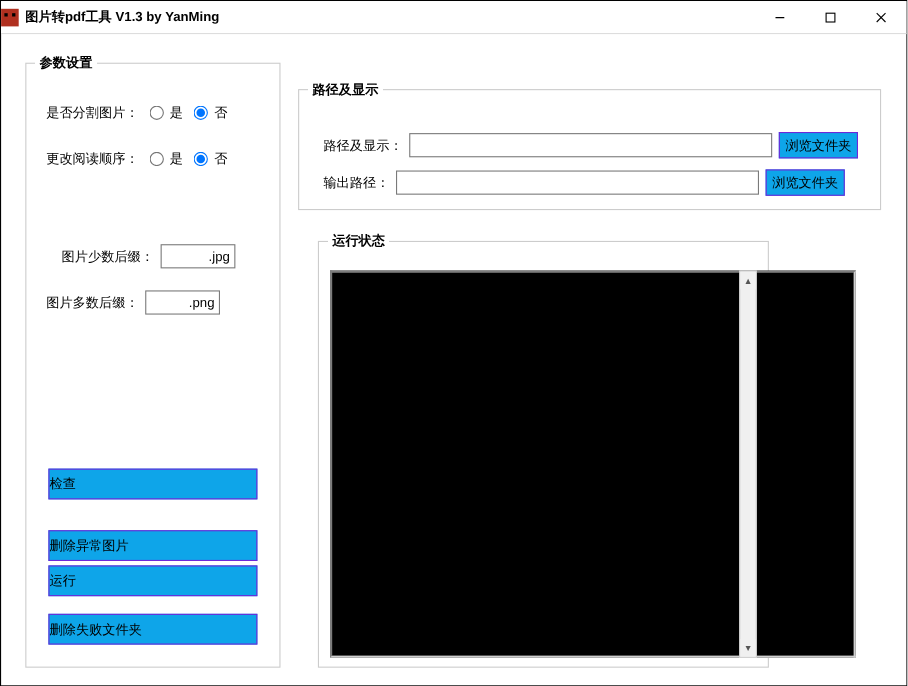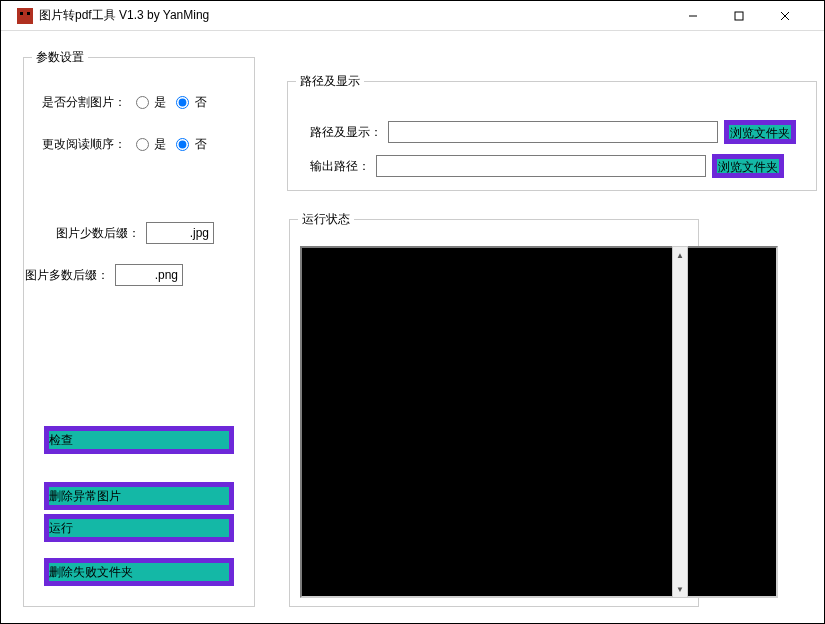--- a/index.html
+++ b/index.html
@@ -16,22 +16,23 @@
       height: 624px;
       border: 1px solid #000;
       background: #fff;
       position: relative;
     }
     .titlebar {
       height: 30px;
       background: #fff;
       display: flex;
       align-items: center;
-      padding: 0 16px;
+      padding: 0 0;
       border-bottom: 1px solid #ddd;
+      font-weight: bold;
     }
     .titlebar-icon {
       width: 16px; height: 16px;
       background: #b03020;
       margin-right: 6px;
       position: relative;
     }
     .titlebar-icon::before, .titlebar-icon::after {
       content: '';
       position: absolute;
@@ -57,27 +58,28 @@
     }
     fieldset {
       border: 1px solid #ccc;
       position: absolute;
       padding: 0;
     }
     legend {
       font-size: 12px;
       padding: 0 4px;
       margin-left: 8px;
+      font-weight: bold;
     }
     .fs-params {
       left: 22px; top: 18px;
       width: 232px; height: 558px;
     }
     .fs-paths {
-      left: 286px; top: 42px;
+      left: 270px; top: 42px;
       width: 530px; height: 118px;
     }
     .fs-status {
       left: 288px; top: 180px;
       width: 410px; height: 396px;
     }
     .row {
       position: absolute;
       display: flex;
       align-items: center;
@@ -95,22 +97,22 @@
       text-align: right;
     }
     .suffix-input { width: 68px; }
     .path-input {
       width: 330px;
       text-align: left;
       background: #fff;
     }
     .btn {
       height: 24px;
-      border: 5px solid #6d28d9;
-      background: #14b8a6;
+      border: 1px solid #6d28d9;
+      background: #0ea5e9;
       font-size: 12px;
       font-family: inherit;
       cursor: pointer;
     }
     .big-btn { width: 190px; height: 28px; left: 20px; }
     .browse-btn { width: 72px; }
     .console {
       position: absolute;
       left: 10px; top: 18px;
       width: 478px; height: 352px;
@@ -180,21 +182,21 @@
         <span class="label">更改阅读顺序：</span>
         <label><input type="radio" name="order" style=""> <span>是</span></label>
         <label><input type="radio" name="order" checked="" style=""> <span>否</span></label>
       </div>
 
       <div class="row" style="left:32px; top:156px;">
         <span class="label">图片少数后缀：</span>
         <input class="text-input suffix-input" value=".jpg" style="">
       </div>
 
-      <div class="row" style="left:1px; top:198px;">
+      <div class="row" style="left:18px; top:198px;">
         <span class="label">图片多数后缀：</span>
         <input class="text-input suffix-input" value=".png" style="">
       </div>
 
       <button class="btn big-btn row" style="top:360px;">检查</button>
       <button class="btn big-btn row" style="top:416px;">删除异常图片</button>
       <button class="btn big-btn row" style="top:448px;">运行</button>
       <button class="btn big-btn row" style="top:492px;">删除失败文件夹</button>
     </fieldset>
 

